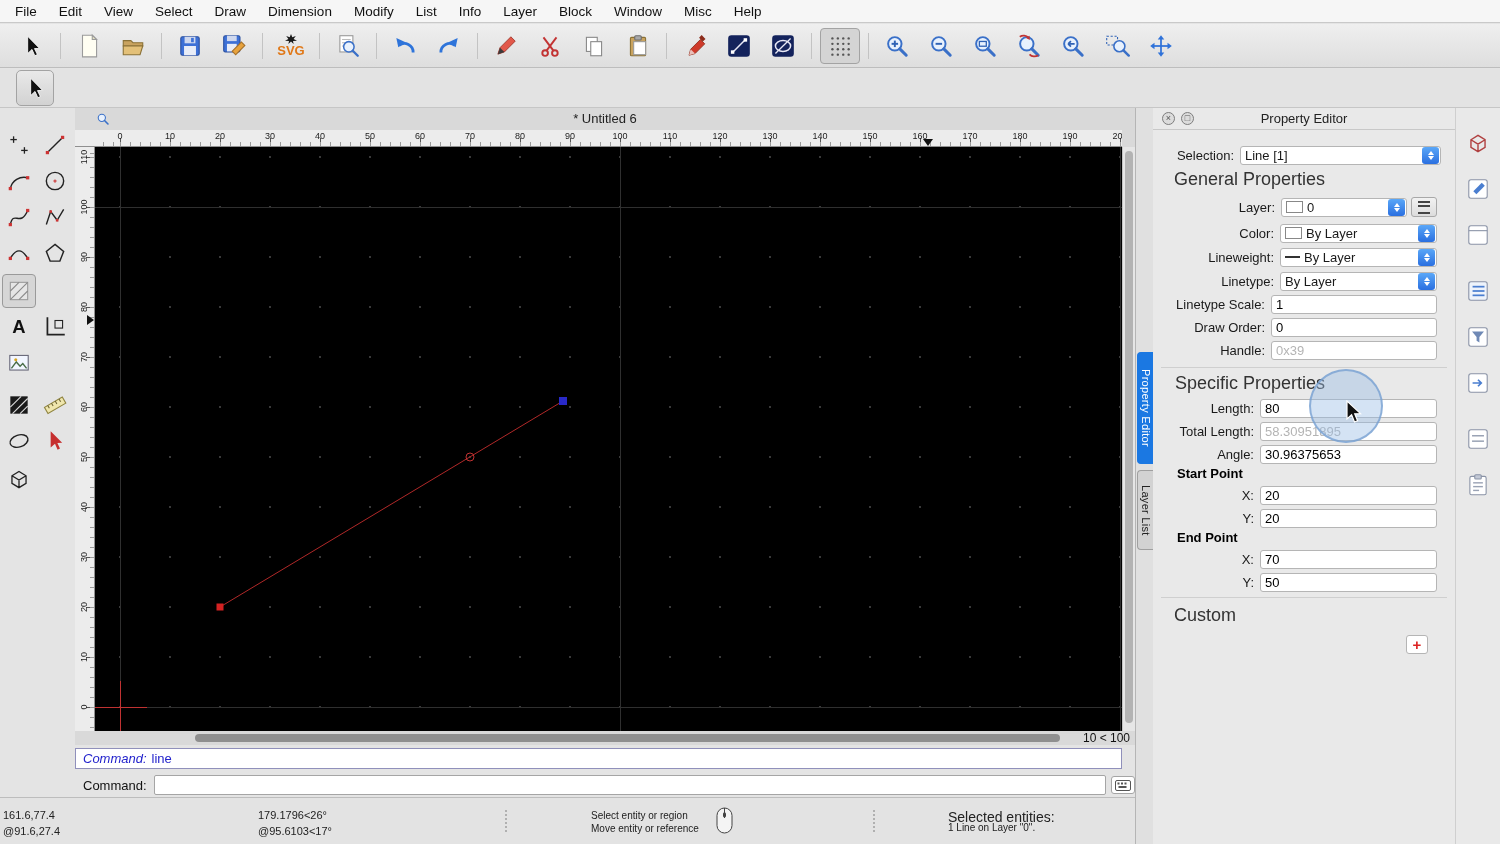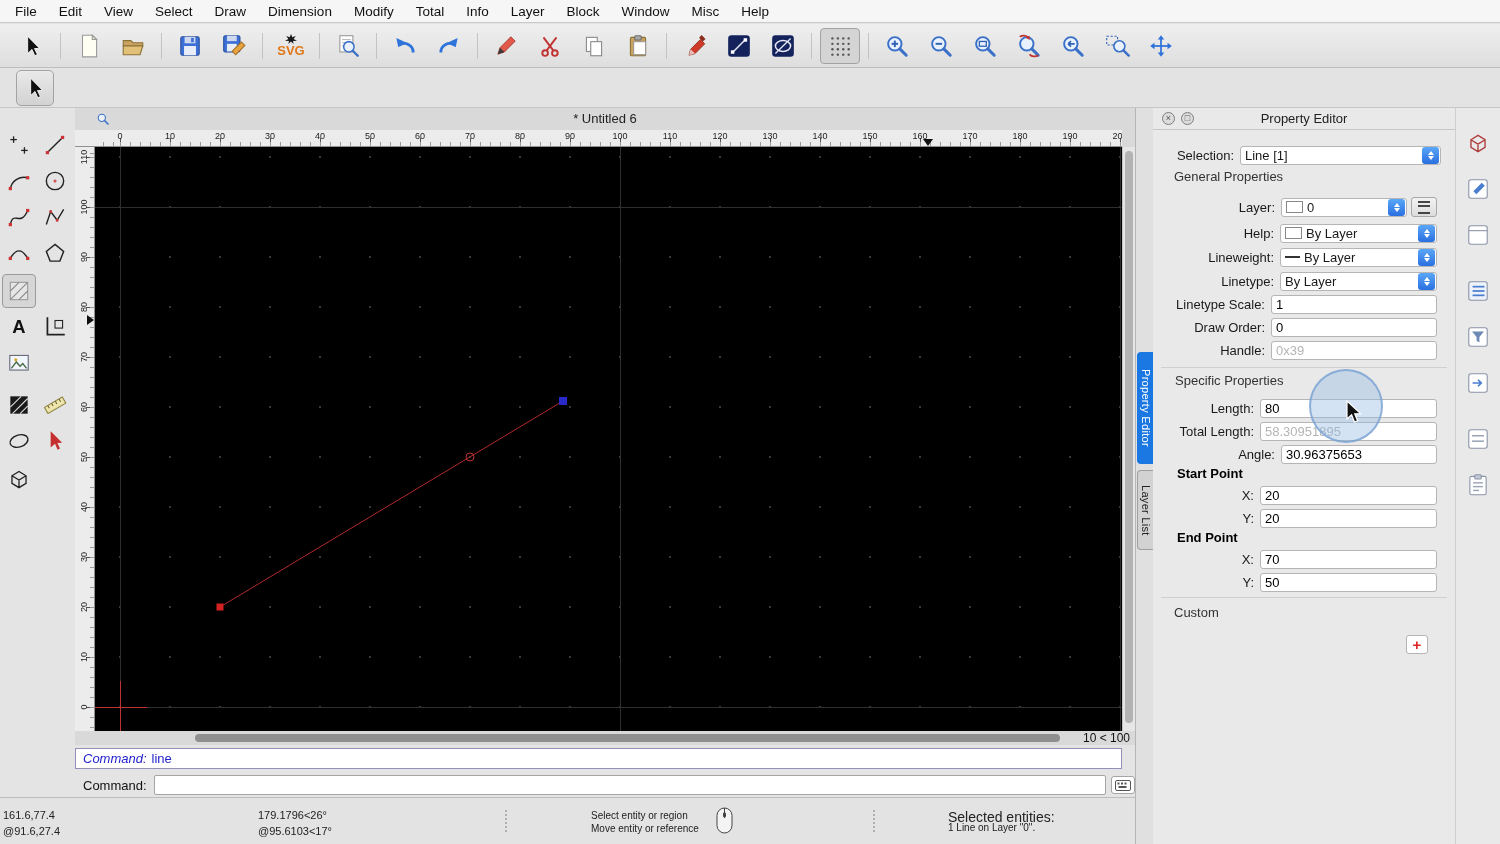--- a/index.html
+++ b/index.html
@@ -74,21 +74,21 @@
         writing-mode:vertical-rl;font-size:11px;letter-spacing:.3px;}
   .vtab.active{background:#1b78e2;border-color:#1b78e2;color:#fff;}
   .vtab.inactive{background:#d2d2d2;color:#222;}
   #panel{position:absolute;left:1153px;top:108px;width:302px;height:736px;background:#e9e9e9;font-size:13px;}
   #panel-header{position:absolute;left:0;top:0;width:100%;height:22px;border-bottom:1px solid #c8c8c8;box-sizing:border-box;}
   .ph-icon{position:absolute;top:4px;width:13px;height:13px;border-radius:50%;border:1px solid #7d7d7d;background:#dcdcdc;
            display:flex;align-items:center;justify-content:center;font-size:9px;color:#555;box-sizing:border-box;line-height:1;}
   #panel-title{position:absolute;left:50%;top:3px;transform:translateX(-50%);font-size:13px;color:#222;}
   .prow{position:absolute;left:0;right:18px;height:20px;display:flex;align-items:center;justify-content:flex-end;}
   .plabel{margin-right:6px;color:#1a1a1a;white-space:nowrap;}
-  .section-label{position:absolute;font-size:13px;color:#333;}
+  .section-label{position:absolute;font-size:18px;color:#333;}
   .section-label.bold{font-weight:bold;color:#000;font-size:13px;}
   .combo{height:19px;background:#fff;border:1px solid #b5b5b5;border-radius:3px;display:flex;align-items:center;
          padding-left:4px;box-sizing:border-box;}
   .combo .ctext{flex:1;overflow:hidden;white-space:nowrap;}
   .stepper{width:17px;height:17px;margin-left:2px;margin-right:1px;border-radius:3px;flex:0 0 auto;
            background:linear-gradient(#5aa7f8,#2a6fe0);display:flex;flex-direction:column;align-items:center;justify-content:center;gap:1px;}
   .stepper b,.stepper i{display:block;width:0;height:0;border-left:3.5px solid transparent;border-right:3.5px solid transparent;}
   .stepper b{border-bottom:4px solid #fff;}
   .stepper i{border-top:4px solid #fff;}
   .pinput{height:19px;border:1px solid #b5b5b5;border-radius:3px;background:#fff;
@@ -128,21 +128,21 @@
   </svg>
 
 <div id="menubar">
     <div class="mi">File</div>
     <div class="mi">Edit</div>
     <div class="mi">View</div>
     <div class="mi">Select</div>
     <div class="mi">Draw</div>
     <div class="mi">Dimension</div>
     <div class="mi">Modify</div>
-    <div class="mi">Total</div>
+    <div class="mi">List</div>
     <div class="mi">Info</div>
     <div class="mi">Layer</div>
     <div class="mi">Block</div>
     <div class="mi">Window</div>
     <div class="mi">Misc</div>
     <div class="mi">Help</div>
   </div>
 
 <div id="toolbar">
   <div class="tbtn">
@@ -644,21 +644,21 @@
           <b></b>
           <i></i>
         </span>
     </div>
     <button class="menu-btn">
         <span class="hamburger"></span>
       </button>
   </div>
 
   <div class="prow" style="top:115px">
-    <span class="plabel">Help:</span>
+    <span class="plabel">Color:</span>
     <div class="combo" style="width:157px">
       <span class="swatch"></span>
       <span class="ctext">By Layer</span>
       <span class="stepper">
           <b></b>
           <i></i>
         </span>
     </div>
   </div>
 
@@ -708,21 +708,21 @@
     <input class="pinput" style="width: 177px;" type="text" value="80">
   </div>
 
   <div class="prow" style="top:313px">
     <span class="plabel">Total Length:</span>
     <input class="pinput dim" style="width: 177px;" type="text" disabled="" value="58.30951895">
   </div>
 
   <div class="prow" style="top:336px">
     <span class="plabel">Angle:</span>
-    <input class="pinput" style="width: 156px;" type="text" value="30.96375653">
+    <input class="pinput" style="width: 177px;" type="text" value="30.96375653">
   </div>
 
   <span class="section-label bold" style="top:358px;left:24px">Start Point</span>
   <div class="prow" style="top:377px">
     <span class="plabel">X:</span>
     <input class="pinput" style="width: 177px;" type="text" value="20">
   </div>
   <div class="prow" style="top:400px">
     <span class="plabel">Y:</span>
     <input class="pinput" style="width: 177px;" type="text" value="20">

